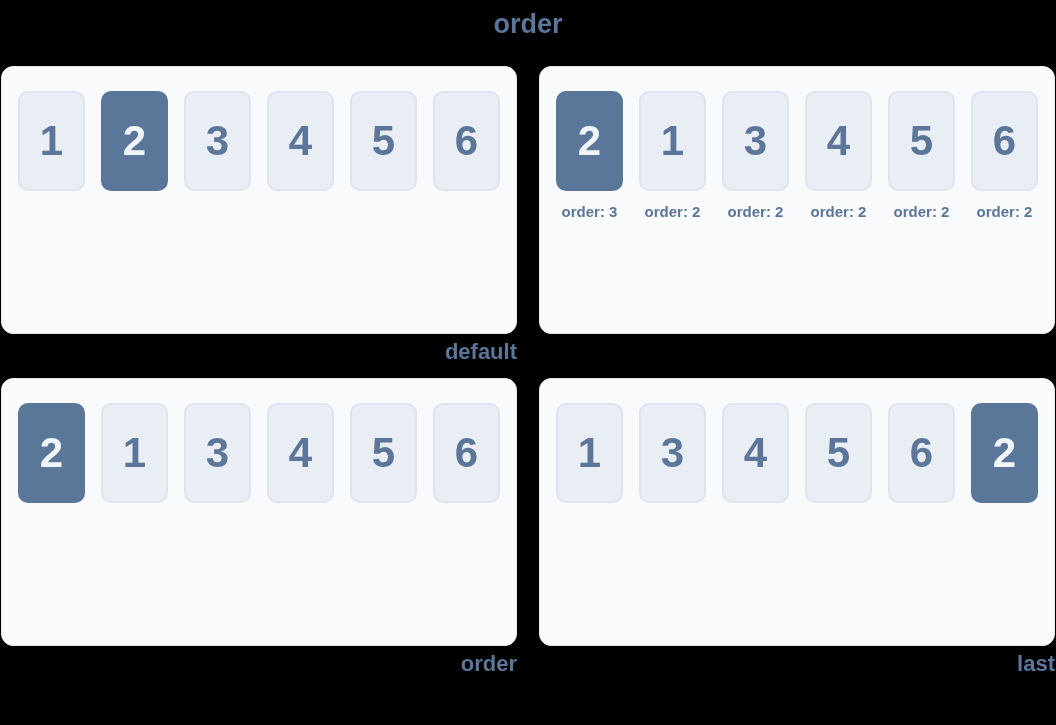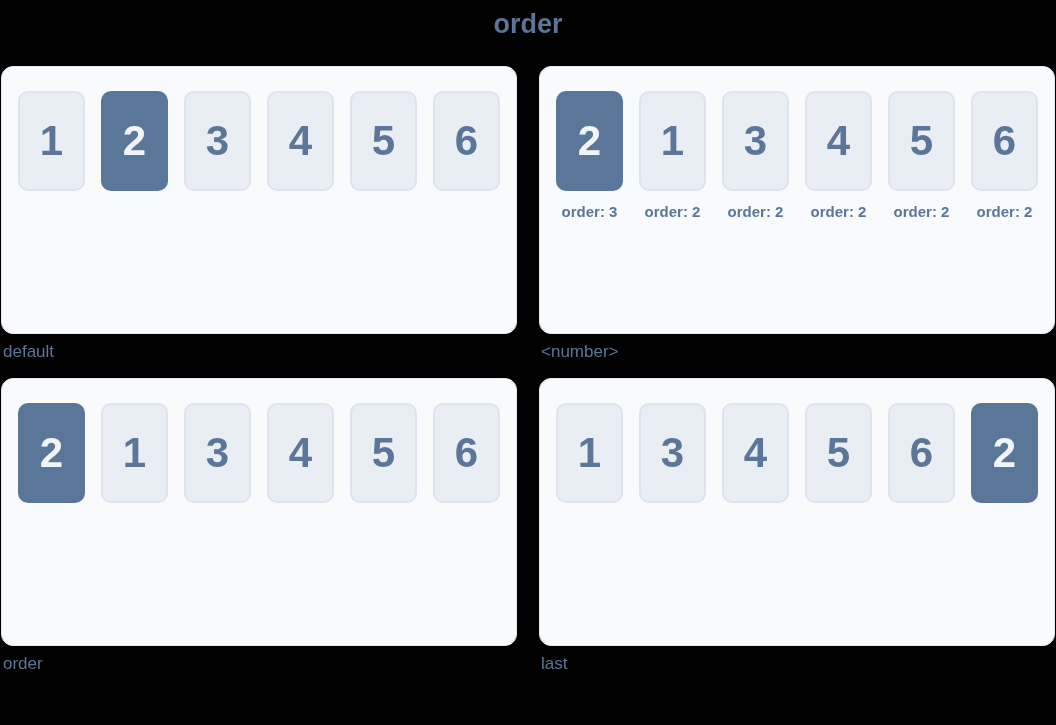--- a/index.html
+++ b/index.html
@@ -61,21 +61,21 @@
   }
   .order-label{
     margin-top:13px;
     font-size:15px;font-weight:600;line-height:16px;
     color:var(--accent);
     white-space:nowrap;
   }
   .caption{
     margin:8px 0 16px 2px;
     color:var(--accent);
-    font-size:17px;font-weight:400;line-height:20px;
+    font-size:22px;font-weight:700;line-height:20px;text-align:right;
   }
 </style>
 </head>
 <body>
 
 <h1 class="page-title">order</h1>
 
 <div class="grid">
 
   <div class="cell">
@@ -114,21 +114,20 @@
         <div class="col">
           <div class="item">5</div>
           <div class="order-label">order: 2</div>
         </div>
         <div class="col">
           <div class="item">6</div>
           <div class="order-label">order: 2</div>
         </div>
       </div>
     </section>
-    <div class="caption">&lt;number&gt;</div>
   </div>
 
   <div class="cell">
     <section class="panel">
       <div class="items">
         <div class="item highlight">2</div>
         <div class="item">1</div>
         <div class="item">3</div>
         <div class="item">4</div>
         <div class="item">5</div>

